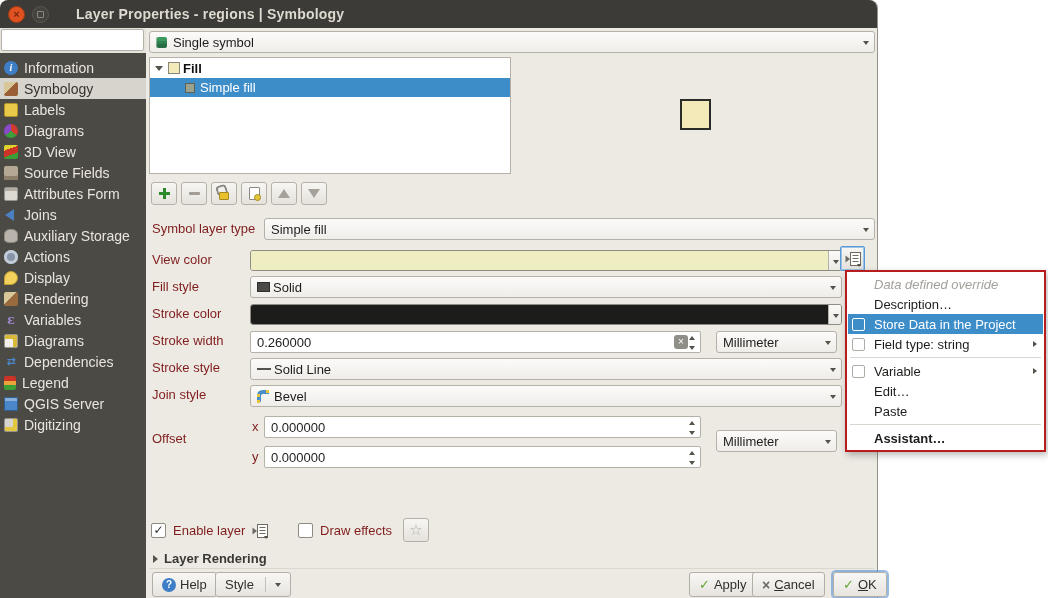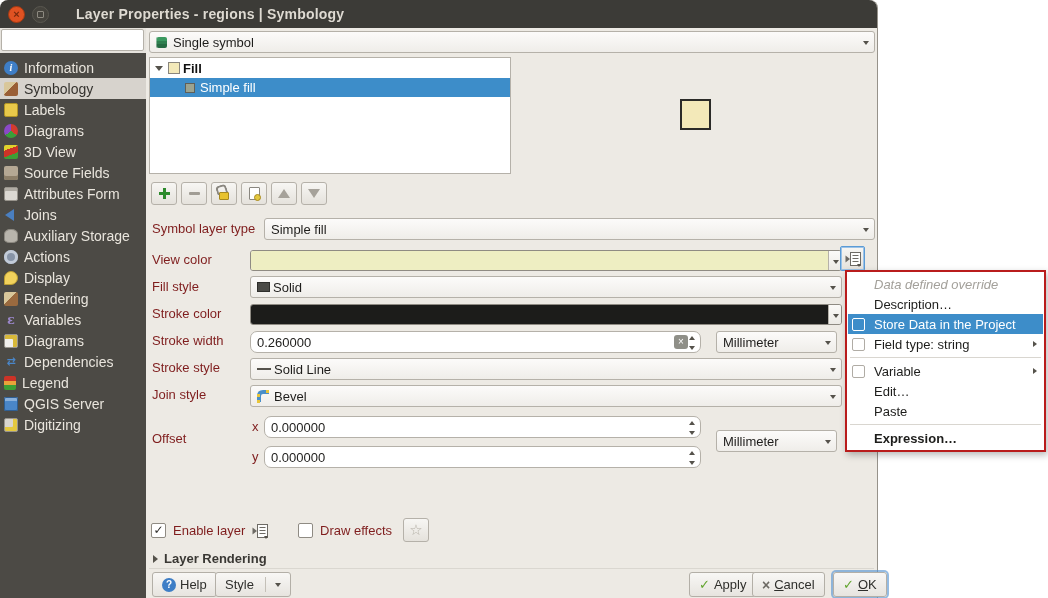--- a/index.html
+++ b/index.html
@@ -84,21 +84,21 @@
   .ic-dup{width:11px;height:13px;background:#fff;border:1px solid #8a8780;border-radius:1px;position:relative;}
   .ic-dup::after{content:"";position:absolute;right:-2px;bottom:-2px;width:5px;height:5px;border-radius:50%;background:#e3c83f;border:1px solid #a8891c;}
   .ic-up{width:0;height:0;border-left:6px solid transparent;border-right:6px solid transparent;border-bottom:9px solid #a6a29a;}
   .ic-down{width:0;height:0;border-left:6px solid transparent;border-right:6px solid transparent;border-top:9px solid #a6a29a;}
 
   .colorbar{position:absolute;height:21px;border:1px solid #8f8b83;border-radius:3px;display:flex;overflow:hidden;}
   .colorbar .fillpart{flex:1;}
   .colorbar .dropper{width:13px;background:linear-gradient(#fbfaf8,#eceae5);border-left:1px solid #b5b1a9;position:relative;}
   .colorbar .dropper .caret{right:2px;}
 
-  .spinbox{position:absolute;height:22px;background:#fff;border:1px solid #b5b1a9;border-radius:7px;display:flex;align-items:center;}
+  .spinbox{position:absolute;height:22px;background:#fff;border:1px solid #b5b1a9;border-radius:2px;display:flex;align-items:center;}
   .spinbox .val{border:none;outline:none;background:transparent;font-size:13px;color:#1e1d1b;padding:0 6px;flex:1;min-width:0;font-family:inherit;}
   .spinner{position:absolute;right:3px;top:3px;width:9px;height:16px;}
   .spinner::before{content:"";position:absolute;left:1px;top:1px;border-left:3.5px solid transparent;border-right:3.5px solid transparent;border-bottom:4px solid #55524b;}
   .spinner::after{content:"";position:absolute;left:1px;bottom:1px;border-left:3.5px solid transparent;border-right:3.5px solid transparent;border-top:4px solid #55524b;}
   .clear-btn{width:14px;height:14px;border-radius:3px;background:#8f8f88;color:#fff;font-size:10px;line-height:14px;text-align:center;margin-right:12px;}
   .clear-btn::after{content:"×";}
 
   .swatch-solid{width:13px;height:10px;background:#4a4a46;border:1px solid #2e2e2b;margin-right:3px;}
   .dash-ic{width:14px;height:2px;background:#55524c;margin-right:3px;}
 
@@ -450,16 +450,16 @@
       <span class="msub"></span>
     </div>
     <div class="menu-row t-item">
       <span class="mcb"></span>
       <span>Paste</span>
       <span class="msub"></span>
     </div>
     <div class="menu-row t-separator"></div>
     <div class="menu-row t-item bold">
       <span class="mcb"></span>
-      <span>Expression…</span>
+      <span>Assistant…</span>
       <span class="msub"></span>
     </div>
   </div>
 
 </body></html>

